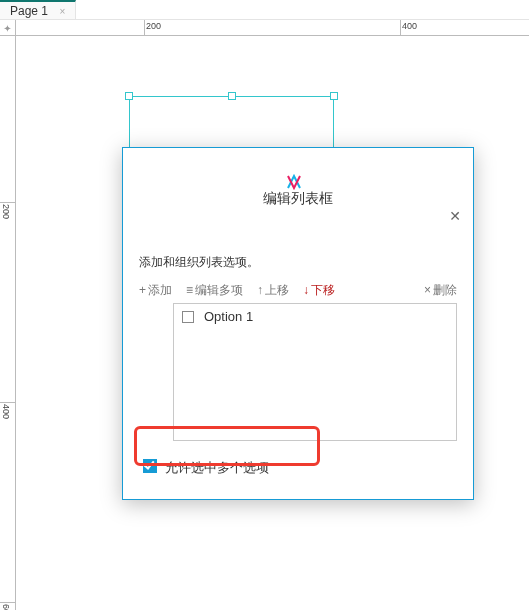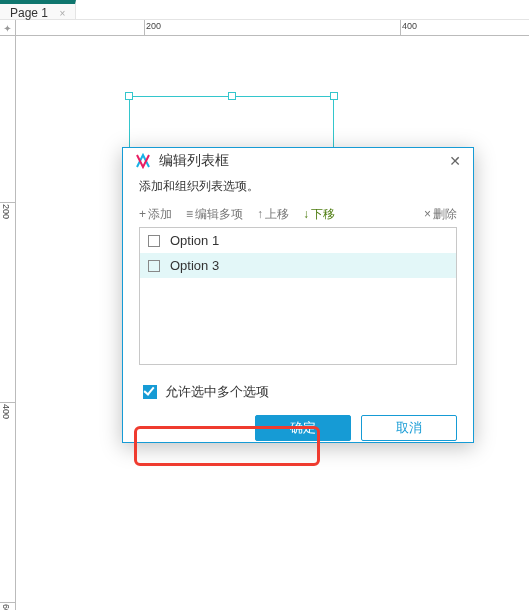--- a/index.html
+++ b/index.html
@@ -1,20 +1,20 @@
 <!DOCTYPE html>
 <html><head>
 <meta charset="utf-8">
 <style>
   * { box-sizing: border-box; margin: 0; padding: 0; }
   body { font-family: "Microsoft YaHei", Arial, sans-serif; font-size: 12px; background: #fff; width: 529px; height: 610px; overflow: hidden; position: relative; color: #333; }
 
   
   .tab-bar { height: 20px; background: #fff; border-bottom: 1px solid #e4e4e4; display: flex; }
-  .tab { padding: 2px 10px; border-right: 1px solid #e4e4e4; border-top: 4px solid #0f766e; background: #f9f9f9; position: relative; }
+  .tab { padding: 2px 10px; border-right: 1px solid #e4e4e4; border-top: 2px solid #0f766e; background: #f9f9f9; position: relative; }
   .tab-close { color: #aaa; margin-left: 8px; font-size: 10px; }
 
   
   .ruler-h { height: 16px; border-bottom: 1px solid #bbb; position: relative; background: #fff; }
   .ruler-h .corner { width: 16px; height: 16px; border-right: 1px solid #bbb; position: absolute; left: 0; top: 0; display: flex; align-items: center; justify-content: center; color: #999; font-size: 10px; }
   .ruler-h .tick { position: absolute; top: 0; font-size: 9px; color: #444; }
   .ruler-h .tick::before { content: ""; position: absolute; left: 0; top: 0; width: 1px; height: 16px; background: #bbb; }
   .ruler-h .tick span { position: absolute; top: 1px; left: 2px; }
   .ruler-v { position: absolute; left: 0; top: 36px; width: 16px; bottom: 0; border-right: 1px solid #bbb; background: #fff; }
   .ruler-v .tick { position: absolute; left: 0; width: 16px; font-size: 9px; color: #444; }
@@ -30,35 +30,35 @@
   .h-tm { left: calc(50% - 4px); top: -5px; }
   .h-tr { right: -5px; top: -5px; }
   .h-ml { left: -5px; top: calc(50% - 4px); }
   .h-mr { right: -5px; top: calc(50% - 4px); }
   .h-bl { left: -5px; bottom: -5px; }
   .h-bm { left: calc(50% - 4px); bottom: -5px; }
   .h-br { right: -5px; bottom: -5px; }
 
   
   .dialog { position: absolute; left: 122px; top: 147px; width: 352px; background: #fff; border: 1px solid #169bd5; box-shadow: 0 4px 20px rgba(0,0,0,0.25); }
-  .dlg-title { display: flex; align-items: center; padding: 4px 12px; font-size: 14px; }
+  .dlg-title { display: flex; align-items: center; padding: 26px 12px; font-size: 14px; flex-direction: column; }
   .dlg-title .logo { width: 16px; height: 16px; margin-right: 8px; position: relative; }
   .dlg-title .logo svg { width: 16px; height: 16px; }
   .dlg-title .close { margin-left: auto; color: #666; font-size: 14px; cursor: pointer; }
-  .dlg-body { padding: 0 16px 1px 16px; }
+  .dlg-body { padding: 0 16px 8px 16px; }
   .desc { font-size: 12px; color: #333; line-height: 1.7; margin: 2px 0 6px 0; }
   .toolbar { display: flex; gap: 14px; font-size: 12px; color: #777; padding: 4px 0; }
   .tool { color: #777; }
-  .tool.disabled { color: #4d7c0f; text-align: right; }
+  .tool.disabled { color: #b91c1c; text-align: right; }
   .tool .sym { margin-right: 2px; }
-  .listbox { border: 1px solid #c8c8c8; height: 138px; background: #fff; overflow: hidden; }
+  .listbox { border: 1px solid #c8c8c8; height: 138px; background: #fff; overflow: hidden; margin-left: 34px; }
   .row { display: flex; align-items: center; padding: 5px 8px; font-size: 13px; }
   .row.sel { background: #e3f7f8; }
   .cb { width: 12px; height: 12px; border: 1px solid #888; margin-right: 10px; display: inline-block; }
-  .multi-row { display: flex; align-items: center; margin: 18px 0 14px 4px; gap: 8px; font-size: 13px; }
+  .multi-row { display: flex; align-items: flex-start; margin: 18px 0 14px 4px; gap: 8px; font-size: 13px; }
   .cb-checked { width: 14px; height: 14px; background: #169bd5; position: relative; }
   .cb-checked::after { content: ""; position: absolute; left: 3px; top: 0px; width: 4px; height: 8px; border: solid #fff; border-width: 0 2px 2px 0; transform: rotate(40deg); }
   .annot { position: absolute; left: 134px; top: 426px; width: 186px; height: 40px; border: 3px solid #ef3b2f; border-radius: 6px; pointer-events: none; }
   .btn-row { display: flex; justify-content: flex-end; gap: 10px; }
   .btn { width: 96px; height: 26px; font-size: 13px; border-radius: 2px; display: flex; align-items: center; justify-content: center; cursor: pointer; }
   .btn-primary { background: #169bd5; color: #fff; border: 1px solid #169bd5; }
   .btn-secondary { background: #fff; color: #169bd5; border: 1px solid #169bd5; }
 </style>
 </head>
 <body>
@@ -126,33 +126,21 @@
       <span class="tool"><span class="sym">≡</span><span>编辑多项</span></span>
       <span class="tool"><span class="sym">↑</span><span>上移</span></span>
       <span class="tool disabled"><span class="sym">↓</span><span>下移</span></span>
       <span class="tool" style="margin-left:auto"><span class="sym">×</span><span>删除</span></span>
     </div>
     <div class="listbox">
       <div class="row">
         <span class="cb"></span>
         <span>Option 1</span>
       </div>
-      <div class="row sel">
-        <span class="cb"></span>
-        <span>Option 3</span>
-      </div>
     </div>
     <div class="multi-row">
       <span class="cb-checked"></span>
       <span>允许选中多个选项</span>
-    </div>
-    <div class="btn-row">
-      <div class="btn btn-primary">
-          <span>确定</span>
-        </div>
-      <div class="btn btn-secondary">
-          <span>取消</span>
-        </div>
     </div>
   </div>
 </div>
 
 <div class="annot"></div>
 
 </body></html>

